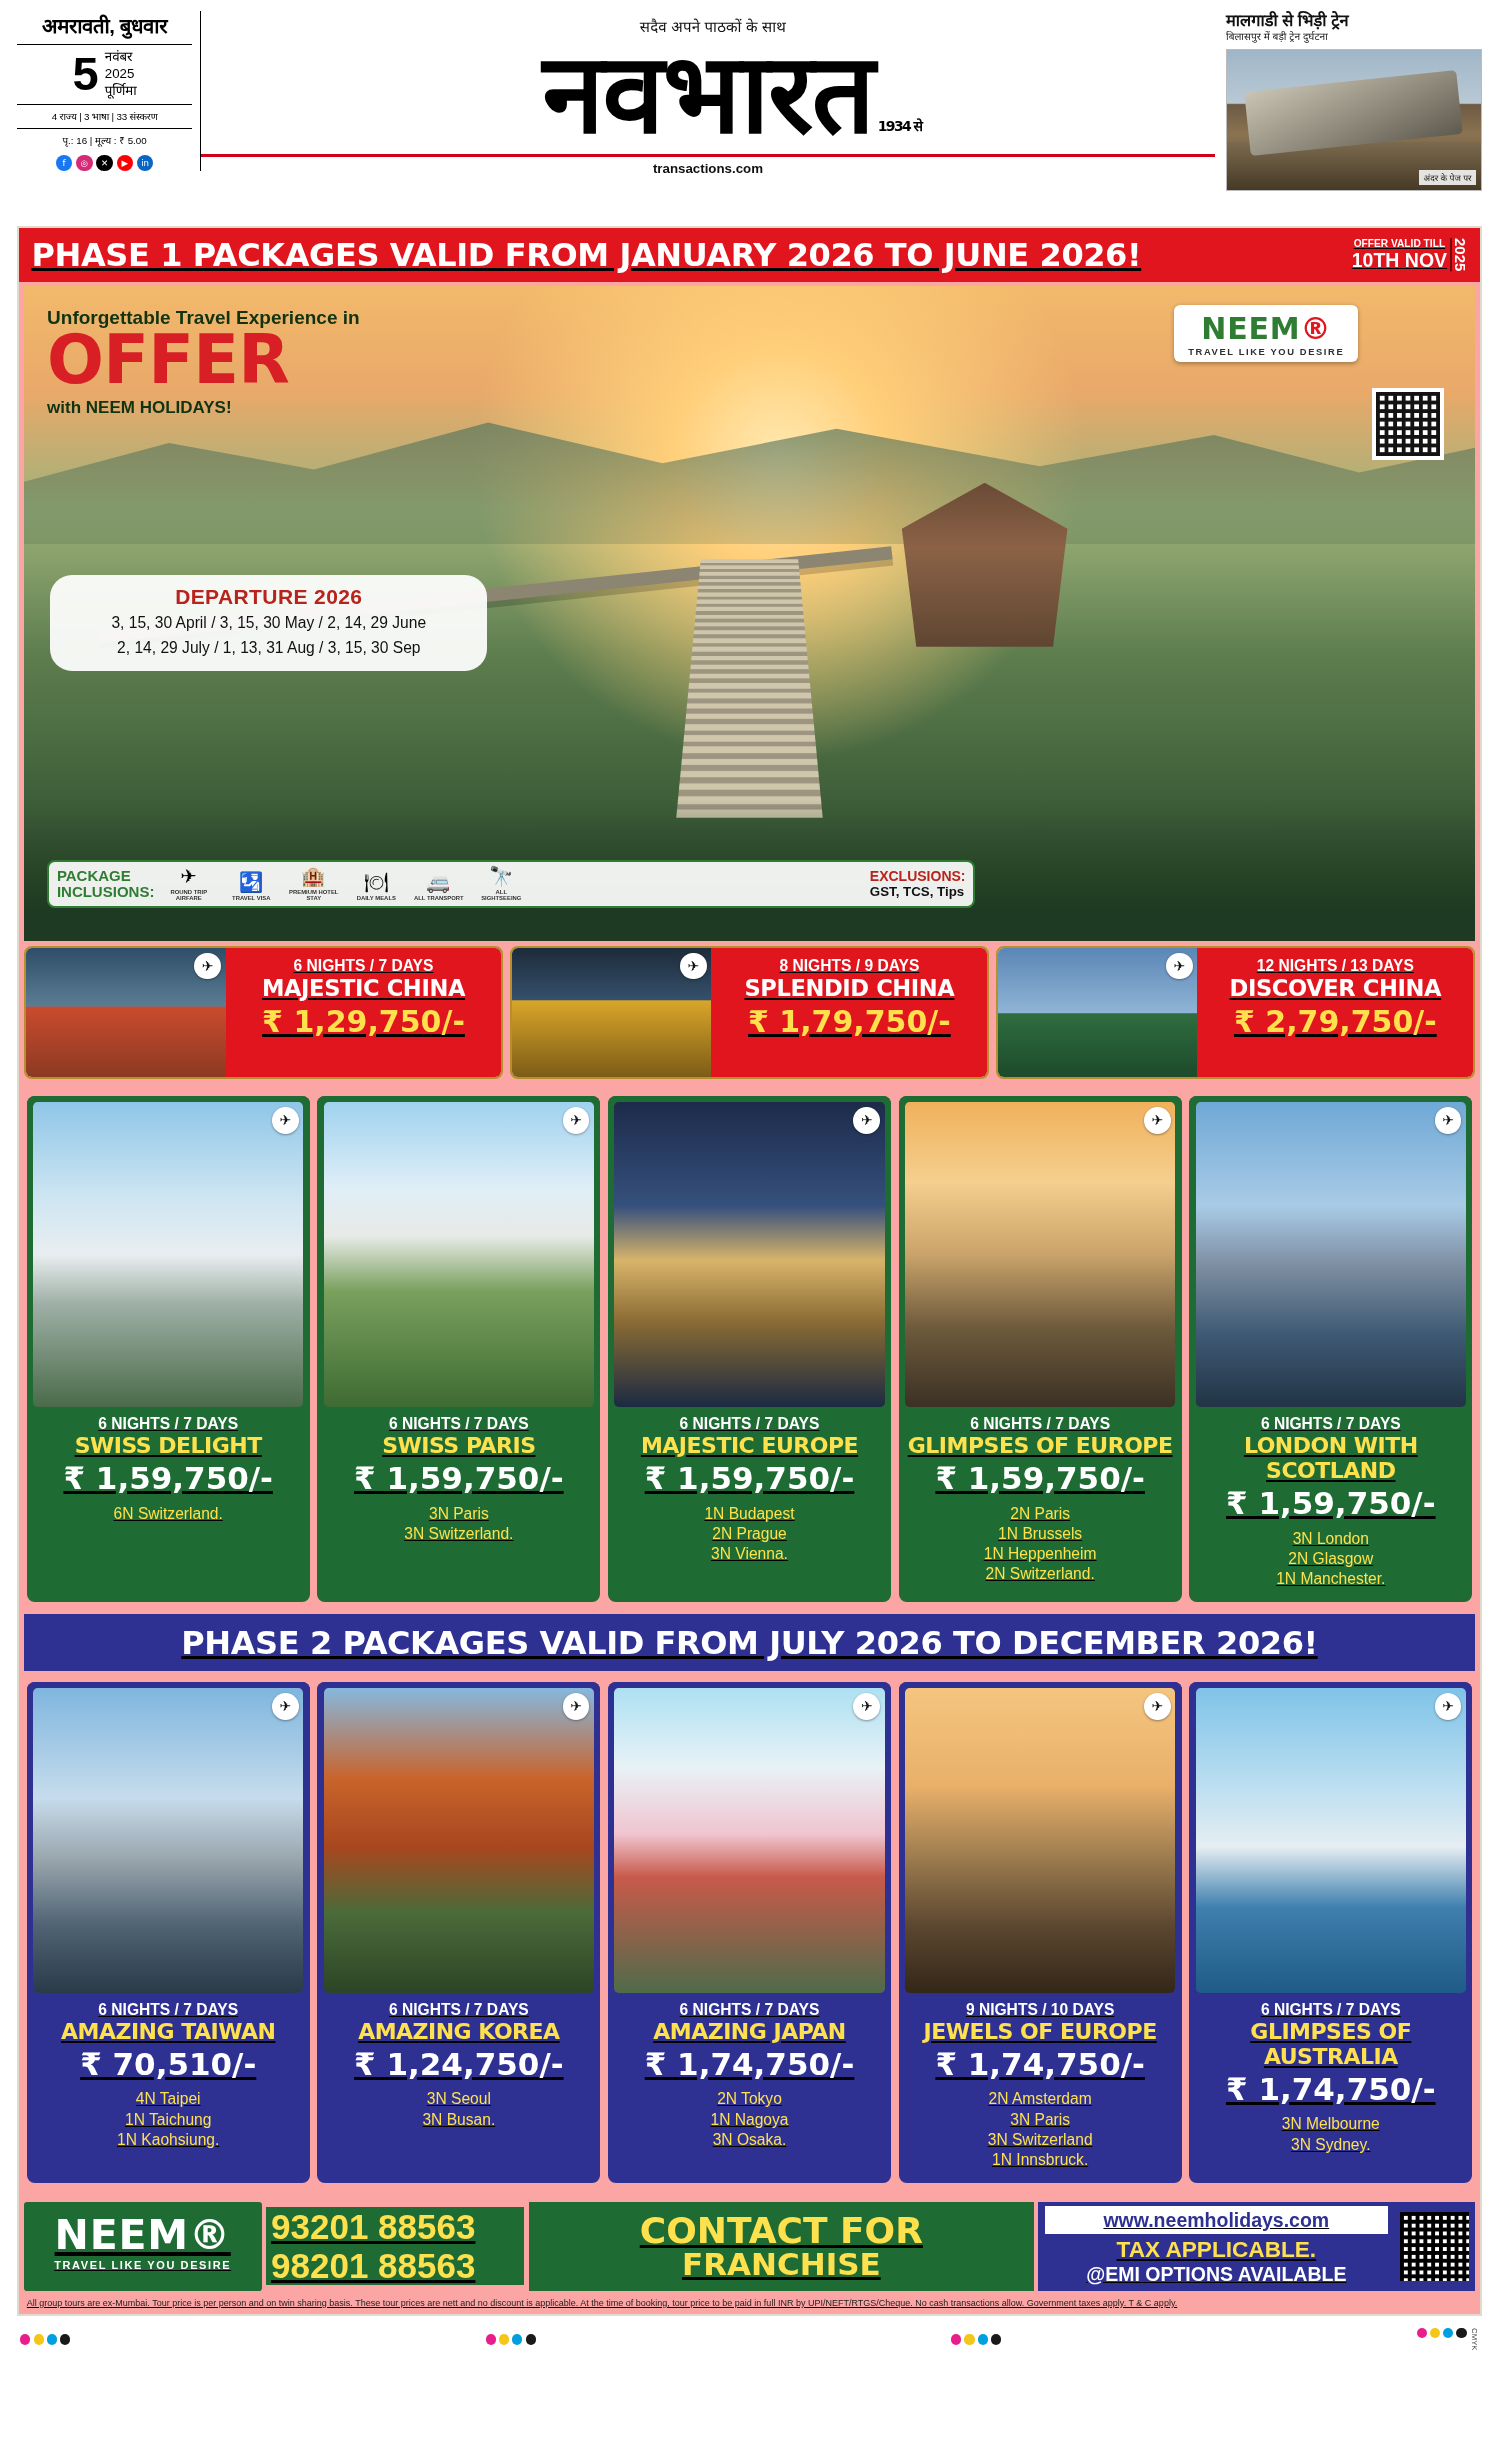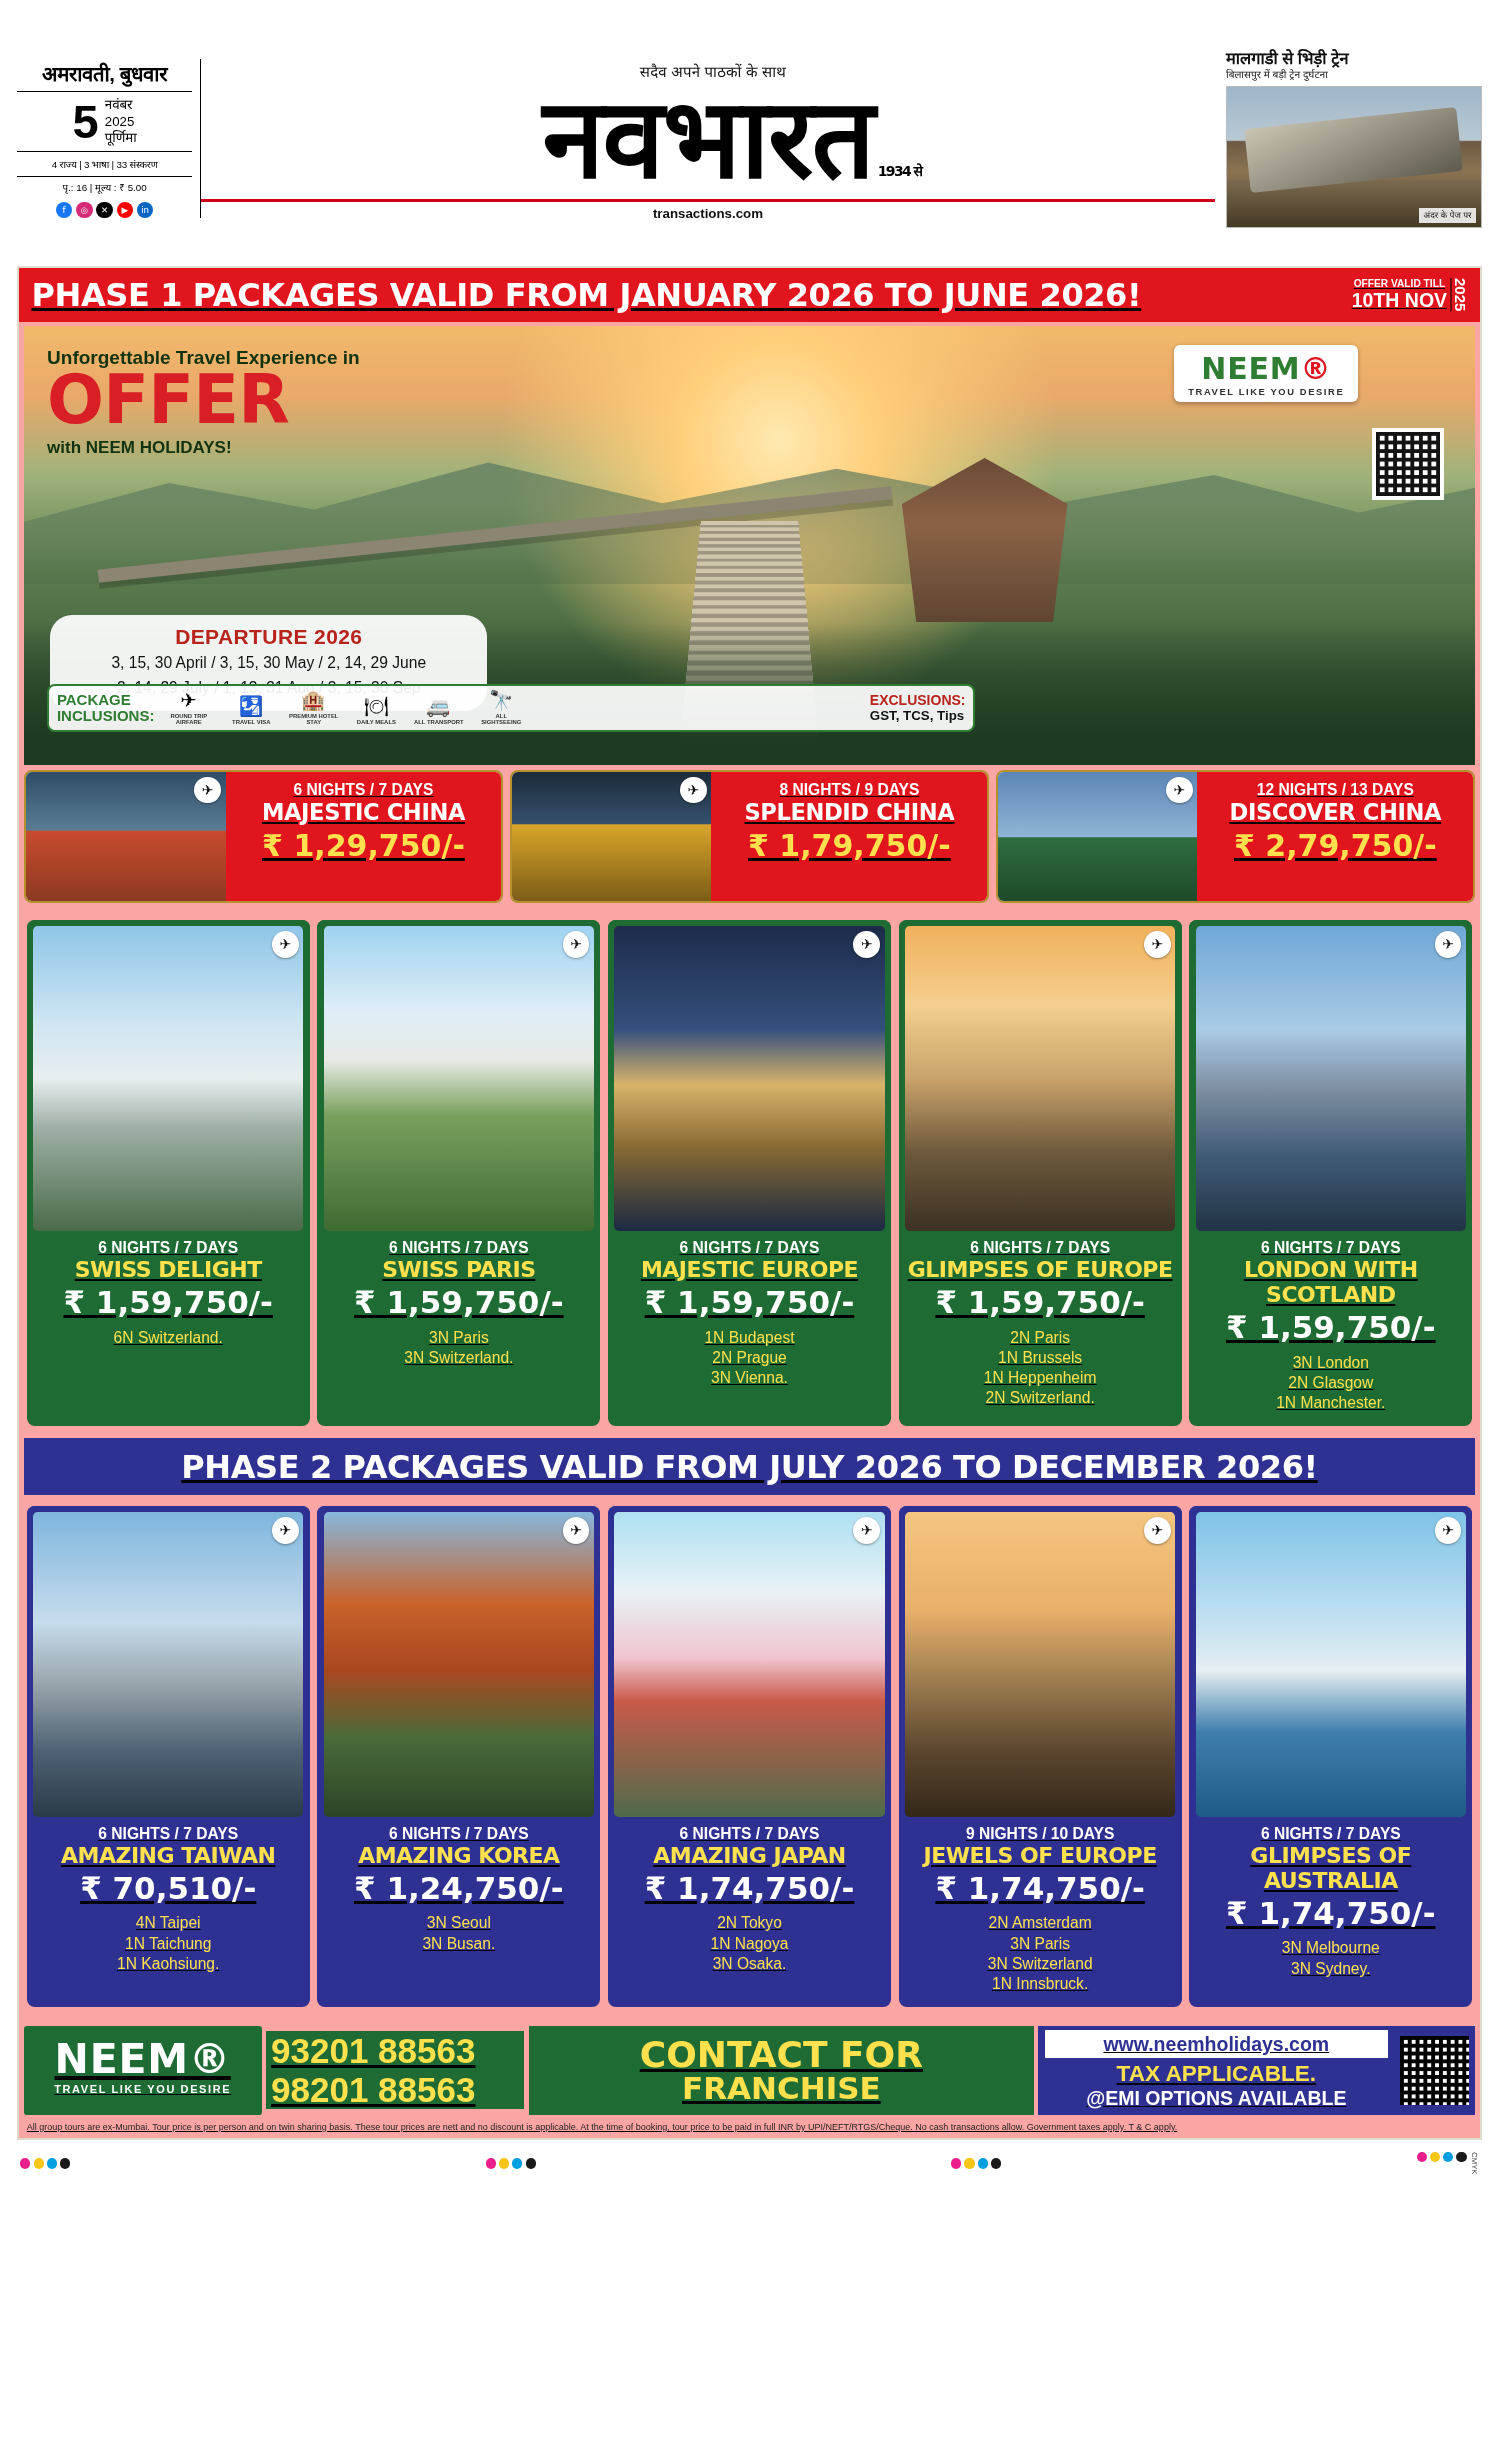--- a/index.html
+++ b/index.html
@@ -7,23 +7,23 @@
     width: 1499px;
     background: #ffffff;
     font-family: "Liberation Sans", sans-serif;
     -webkit-font-smoothing: antialiased;
   }
   .page { width: 1499px; position: relative; background: #fff; }
 
   
   .masthead {
     display: flex;
-    align-items: center;
+    align-items: flex-start;
     padding: 11px 17px 0 17px;
-    height: 266px;
+    height: 226px;
   }
   .mast-left {
     width: 184px;
     border-right: 1.6px solid #000;
     padding-right: 7.8px;
     display: flex;
     flex-direction: column;
     align-items: center;
     justify-content: flex-start;
   }
@@ -100,21 +100,21 @@
     justify-content: space-between; padding: 7.8px 12.5px; position: relative;
   }
   .phase1-title { font-size: 32px; font-weight: bold; letter-spacing: -0.4px; font-family: "DejaVu Sans", sans-serif; }
   .offer-box { text-align: center; line-height: 1.05; display: flex; align-items: center; gap: 4.7px;}
   .offer-small { font-size: 10.2px; font-weight: bold; }
   .offer-big { font-size: 19.5px; font-weight: bold; }
   .offer-year { writing-mode: vertical-rl; font-size: 15px; font-weight: bold; }
 
   
   .hero {
-    position: relative; height: 439px; overflow: hidden;
+    position: relative; height: 655px; overflow: hidden;
     background:
       radial-gradient(circle at 52% 26%, #ffe9b0 0%, #ffcf7a 12%, rgba(255,207,122,0) 34%),
       linear-gradient(to bottom, #f2b96a 0%, #e9a96a 16%, #9fb27a 34%, #5e7e4f 56%, #3f5f3a 78%, #33502f 100%);
     margin: 4.7px;
   }
   .hero .ridge {
     position: absolute; left: 0; width: 100%; height: 156px; top: 102px;
     background: linear-gradient(to bottom, rgba(90,120,95,.85), rgba(60,90,65,.2));
     clip-path: polygon(0 60%, 10% 35%, 20% 52%, 32% 22%, 44% 48%, 56% 26%, 70% 50%, 82% 30%, 92% 54%, 100% 38%, 100% 100%, 0 100%);
   }

